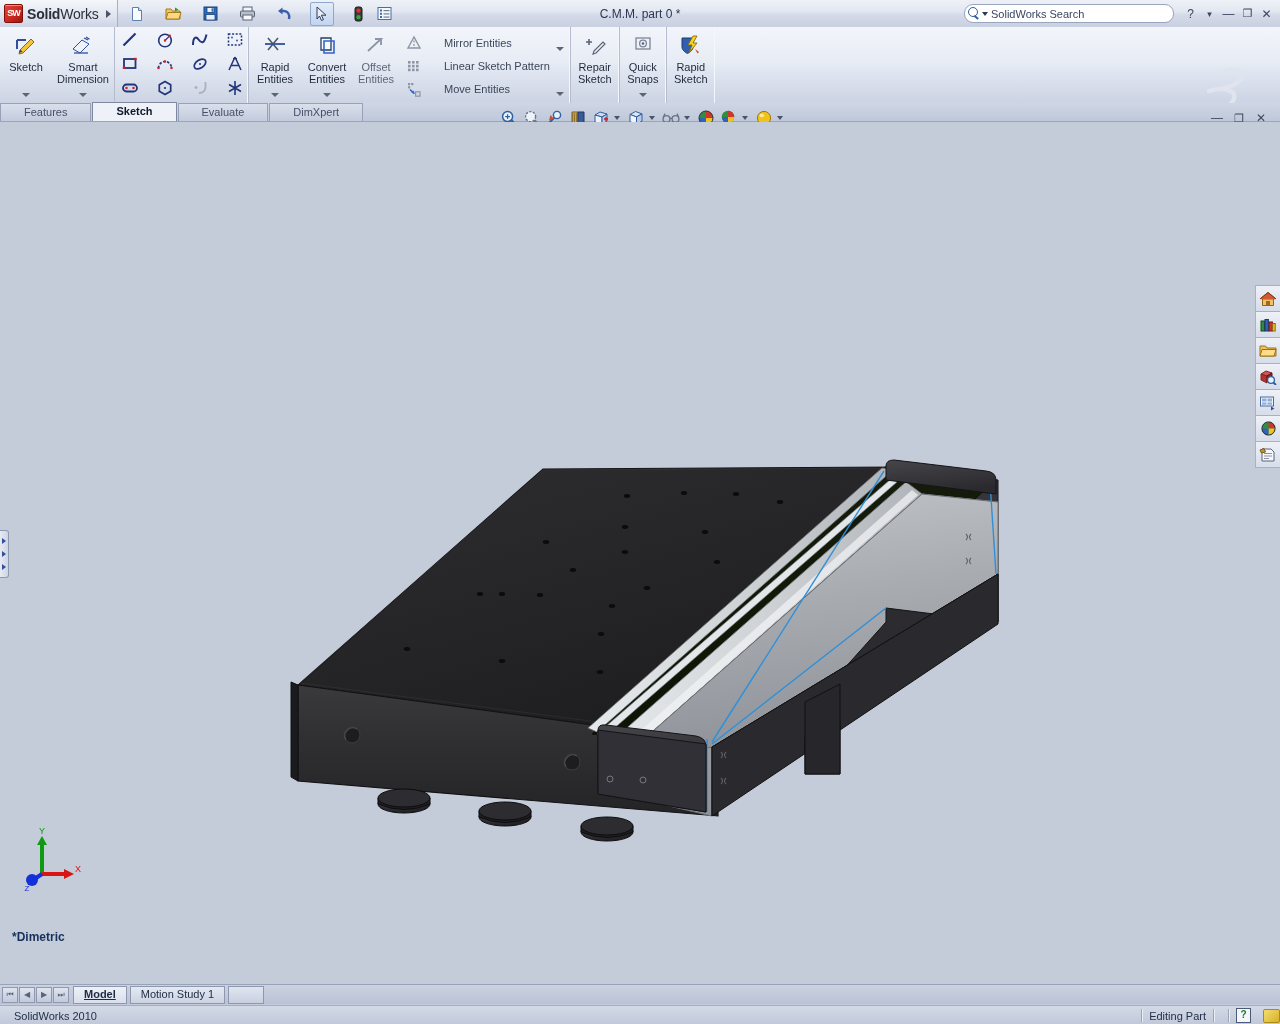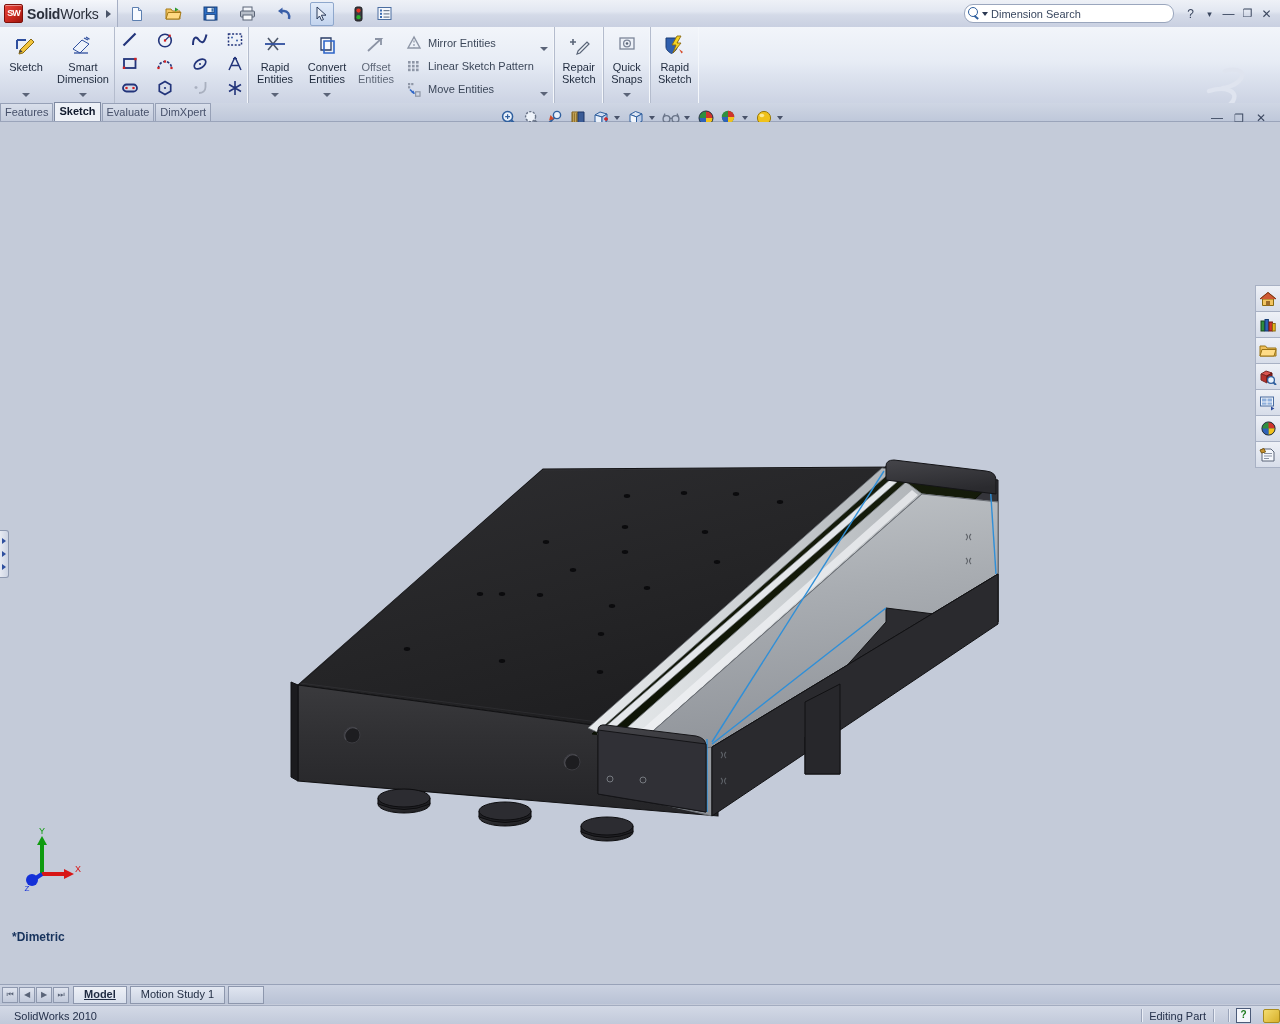--- a/index.html
+++ b/index.html
@@ -116,21 +116,21 @@
     align-items:center;padding:1px 2px 0 4px;
   }
   .sm-cell{display:flex;align-items:center;height:24px;}
   .sm-ic{width:22px;height:22px;display:flex;align-items:center;justify-content:center;}
   .sm-dd{
     width:0;height:0;margin:0 5px 0 2px;
     border-left:3.5px solid transparent;border-right:3.5px solid transparent;
     border-top:4px solid #4d5costume;border-top-color:#4d5768;
   }
   .sm-dd.dim{border-top-color:#a9b0bf;}
-  .text-row{display:flex;align-items:center;height:23px;padding-left:4px;}
+  .text-row{display:flex;align-items:center;height:23px;padding-left:4px;gap:16px;}
   .text-row .tlabel{font-size:11px;color:#3c4759;margin-left:3px;}
   .text-col{display:flex;flex-direction:column;padding-top:4px;}
   .grp-dd{
     width:0;height:0;margin:auto 6px 5px 6px;align-self:flex-end;
     border-left:4px solid transparent;border-right:4px solid transparent;
     border-top:4px solid #5b6478;
   }
   .ds-logo{
     position:absolute;right:0;top:27px;width:92px;height:76px;
     display:flex;align-items:center;justify-content:center;
@@ -140,21 +140,21 @@
   }
 
   
   .cmdtabs{
     position:absolute;left:0;top:103px;width:1280px;height:18px;
     background:linear-gradient(to bottom,#cfd6e4,#bfc8da);
     border-bottom:1px solid #9aa4ba;
     display:flex;align-items:flex-end;
   }
   .ctab{
-    height:17px;line-height:16px;padding:0 4px;font-size:11px;color:#46506a;
+    height:17px;line-height:16px;padding:0 23px;font-size:11px;color:#46506a;
     background:linear-gradient(to bottom,#d9dfeb,#c3cbdc);
     border:1px solid #97a1b7;border-bottom:none;margin-right:1px;
     border-radius:1px 1px 0 0;
   }
   .ctab.active{
     background:#eef1f7;color:#10192c;font-weight:bold;
     border-color:#7e89a1;height:18px;line-height:17px;
   }
 
   
@@ -364,26 +364,27 @@
               <rect x="3" y="6.8" width="2" height="2" fill="#3a6ab0"></rect>
               <rect x="6.5" y="7.3" width="6" height="1.2" fill="#6f7e93"></rect>
               <rect x="3" y="10" width="2" height="2" fill="#3a6ab0"></rect>
               <rect x="6.5" y="10.5" width="6" height="1.2" fill="#6f7e93"></rect>
             </svg>
         </span>
       </div>
       <div class="caret"></div>
     </div>
 
+    <div class="title-text">C.M.M. part 0 *</div>
 
     <div class="search-wrap">
       <div class="search-box">
         <span class="mag"></span>
         <span class="search-caret"></span>
-        <span class="search-text">Dimension Search</span>
+        <span class="search-text">SolidWorks Search</span>
       </div>
       <div class="win-ctl">
         <div class="item">?</div>
         <div class="item" style="font-size:9px">▾</div>
         <div class="item">—</div>
         <div class="item" style="font-size:11px">❐</div>
         <div class="item">✕</div>
       </div>
     </div>
   </div>

